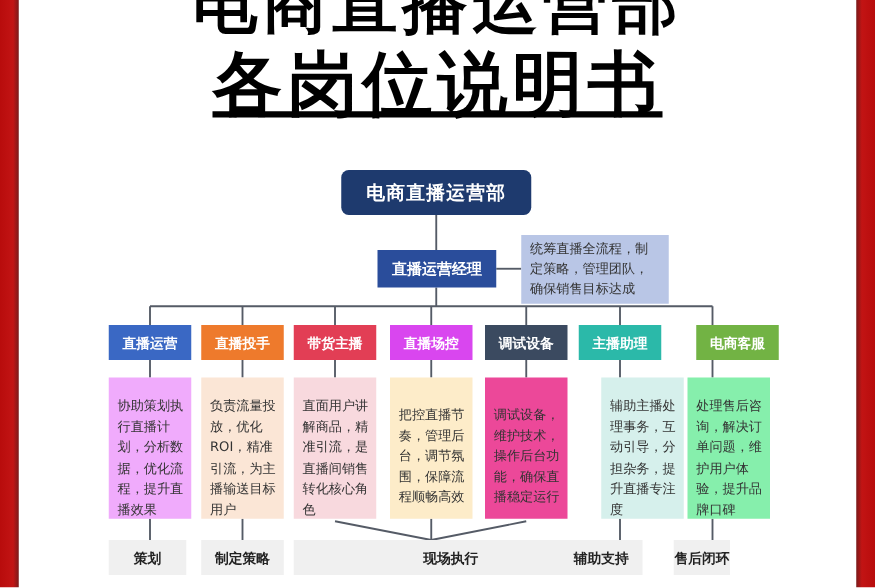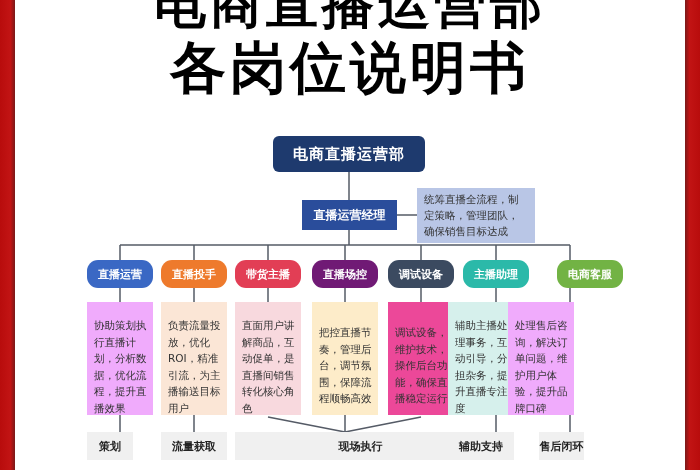--- a/index.html
+++ b/index.html
@@ -2,25 +2,25 @@
 <html><head>
 <meta charset="utf-8">
 <style>
   * { box-sizing: border-box; margin: 0; padding: 0; }
   html, body { width: 700px; height: 470px; overflow: hidden; background: #ffffff; }
   body { position: relative; font-family: "DejaVu Sans", "Liberation Sans", sans-serif; }
   .border-left, .border-right { position: absolute; top: 0; width: 15px; height: 470px; background: linear-gradient(to right, #b80c0c, #c21414 70%, #7a1a1a); }
   .border-left { left: 0; }
   .border-right { right: 0; background: linear-gradient(to right, #7a1a1a, #c21414 30%, #b80c0c); }
   .title1 { position: absolute; left: 0; width: 700px; top: -22px; text-align: center; font-size: 52px; font-weight: bold; color: #000; letter-spacing: 4px; line-height: 52px; }
-  .title2 { position: absolute; left: 0; width: 700px; top: 38px; text-align: center; font-size: 56px; font-weight: bold; color: #000; letter-spacing: 4px; line-height: 60px; }
+  .title2 { position: absolute; left: 0; width: 700px; top: 38px; text-align: center; font-size: 56px; font-weight: bold; color: #000; letter-spacing: 4px; line-height: 60px; text-decoration: underline; }
   .top-box { position: absolute; left: 273px; top: 136px; width: 152px; height: 36px; background: #1e3a6e; border-radius: 6px; color: #fff; font-size: 15px; font-weight: bold; display: flex; align-items: center; justify-content: center; letter-spacing: 1px; }
   .mgr-box { position: absolute; left: 302px; top: 200px; width: 95px; height: 30px; background: #2a4d9b; color: #fff; font-size: 12px; font-weight: bold; display: flex; align-items: center; justify-content: center; }
   .mgr-desc { position: absolute; left: 417px; top: 188px; width: 118px; height: 55px; background: #b9c6e6; color: #333; font-size: 10.5px; line-height: 16px; padding: 3px 7px; }
-  .role { position: absolute; top: 260px; width: 66px; height: 28px; color: #fff; font-size: 11px; font-weight: bold; display: flex; align-items: center; justify-content: center; border-radius: 11px; }
+  .role { position: absolute; top: 260px; width: 66px; height: 28px; color: #fff; font-size: 11px; font-weight: bold; display: flex; align-items: center; justify-content: center; }
   .desc { position: absolute; top: 302px; width: 66px; height: 113px; font-size: 10.5px; line-height: 16.5px; color: #333; padding: 15px 5px 0 7px; }
   .stage { position: absolute; top: 432px; height: 28px; background: #f0f0f0; color: #222; font-size: 11px; font-weight: bold; display: flex; align-items: center; justify-content: center; }
   svg.conn { position: absolute; left: 0; top: 0; width: 700px; height: 470px; pointer-events: none; }
 </style>
 </head>
 <body>
 
 <div class="border-left"></div>
 <div class="border-right"></div>
 
@@ -57,30 +57,30 @@
   </g>
 </svg>
 
 <div class="top-box">电商直播运营部</div>
 <div class="mgr-box">直播运营经理</div>
 <div class="mgr-desc">统筹直播全流程，制定策略，管理团队，确保销售目标达成</div>
 
 <div class="role" style="left:87px;background:#3a68c4">直播运营</div>
 <div class="role" style="left:161px;background:#ee7a2c">直播投手</div>
 <div class="role" style="left:235px;background:#e23e55">带货主播</div>
-<div class="role" style="left:312px;background:#701a75">直播场控</div>
+<div class="role" style="left:312px;background:#d946ef">直播场控</div>
 <div class="role" style="left:388px;background:#3b4a60">调试设备</div>
 <div class="role" style="left:463px;background:#2bb9a9">主播助理</div>
 <div class="role" style="left:557px;background:#72b344">电商客服</div>
 
 <div class="desc" style="left:87px;background:#f0abfc">协助策划执行直播计划，分析数据，优化流程，提升直播效果</div>
 <div class="desc" style="left:161px;background:#fbe6d6">负责流量投放，优化ROI，精准引流，为主播输送目标用户</div>
-<div class="desc" style="left:235px;background:#f8d9de">直面用户讲解商品，互动促单，是直播间销售转化核心角色</div>
+<div class="desc" style="left:235px;background:#f8d9de">直面用户讲解商品，精准引流，是直播间销售转化核心角色</div>
 <div class="desc" style="left:312px;background:#fdecc9;padding-top:22px">把控直播节奏，管理后台，调节氛围，保障流程顺畅高效</div>
 <div class="desc" style="left:388px;background:#ec4899;padding-top:22px">调试设备，维护技术，操作后台功能，确保直播稳定运行</div>
-<div class="desc" style="left:448px;background:#d6f0ec">辅助主播处理事务，互动引导，分担杂务，提升直播专注度</div>
-<div class="desc" style="left:508px;background:#f0abfc">处理售后咨询，解决订单问题，维护用户体验，提升品牌口碑</div>
+<div class="desc" style="left:481px;background:#d6f0ec">辅助主播处理事务，互动引导，分担杂务，提升直播专注度</div>
+<div class="desc" style="left:550px;background:#86efac">处理售后咨询，解决订单问题，维护用户体验，提升品牌口碑</div>
 
-<div class="stage" style="left:87px;width:46px">策划</div>
-<div class="stage" style="left:161px;width:66px">流量获取</div>
+<div class="stage" style="left:87px;width:62px">策划</div>
+<div class="stage" style="left:161px;width:66px">制定策略</div>
 <div class="stage" style="left:235px;width:251px">现场执行</div>
 <div class="stage" style="left:448px;width:66px">辅助支持</div>
 <div class="stage" style="left:539px;width:45px">售后闭环</div>
 
 </body></html>

